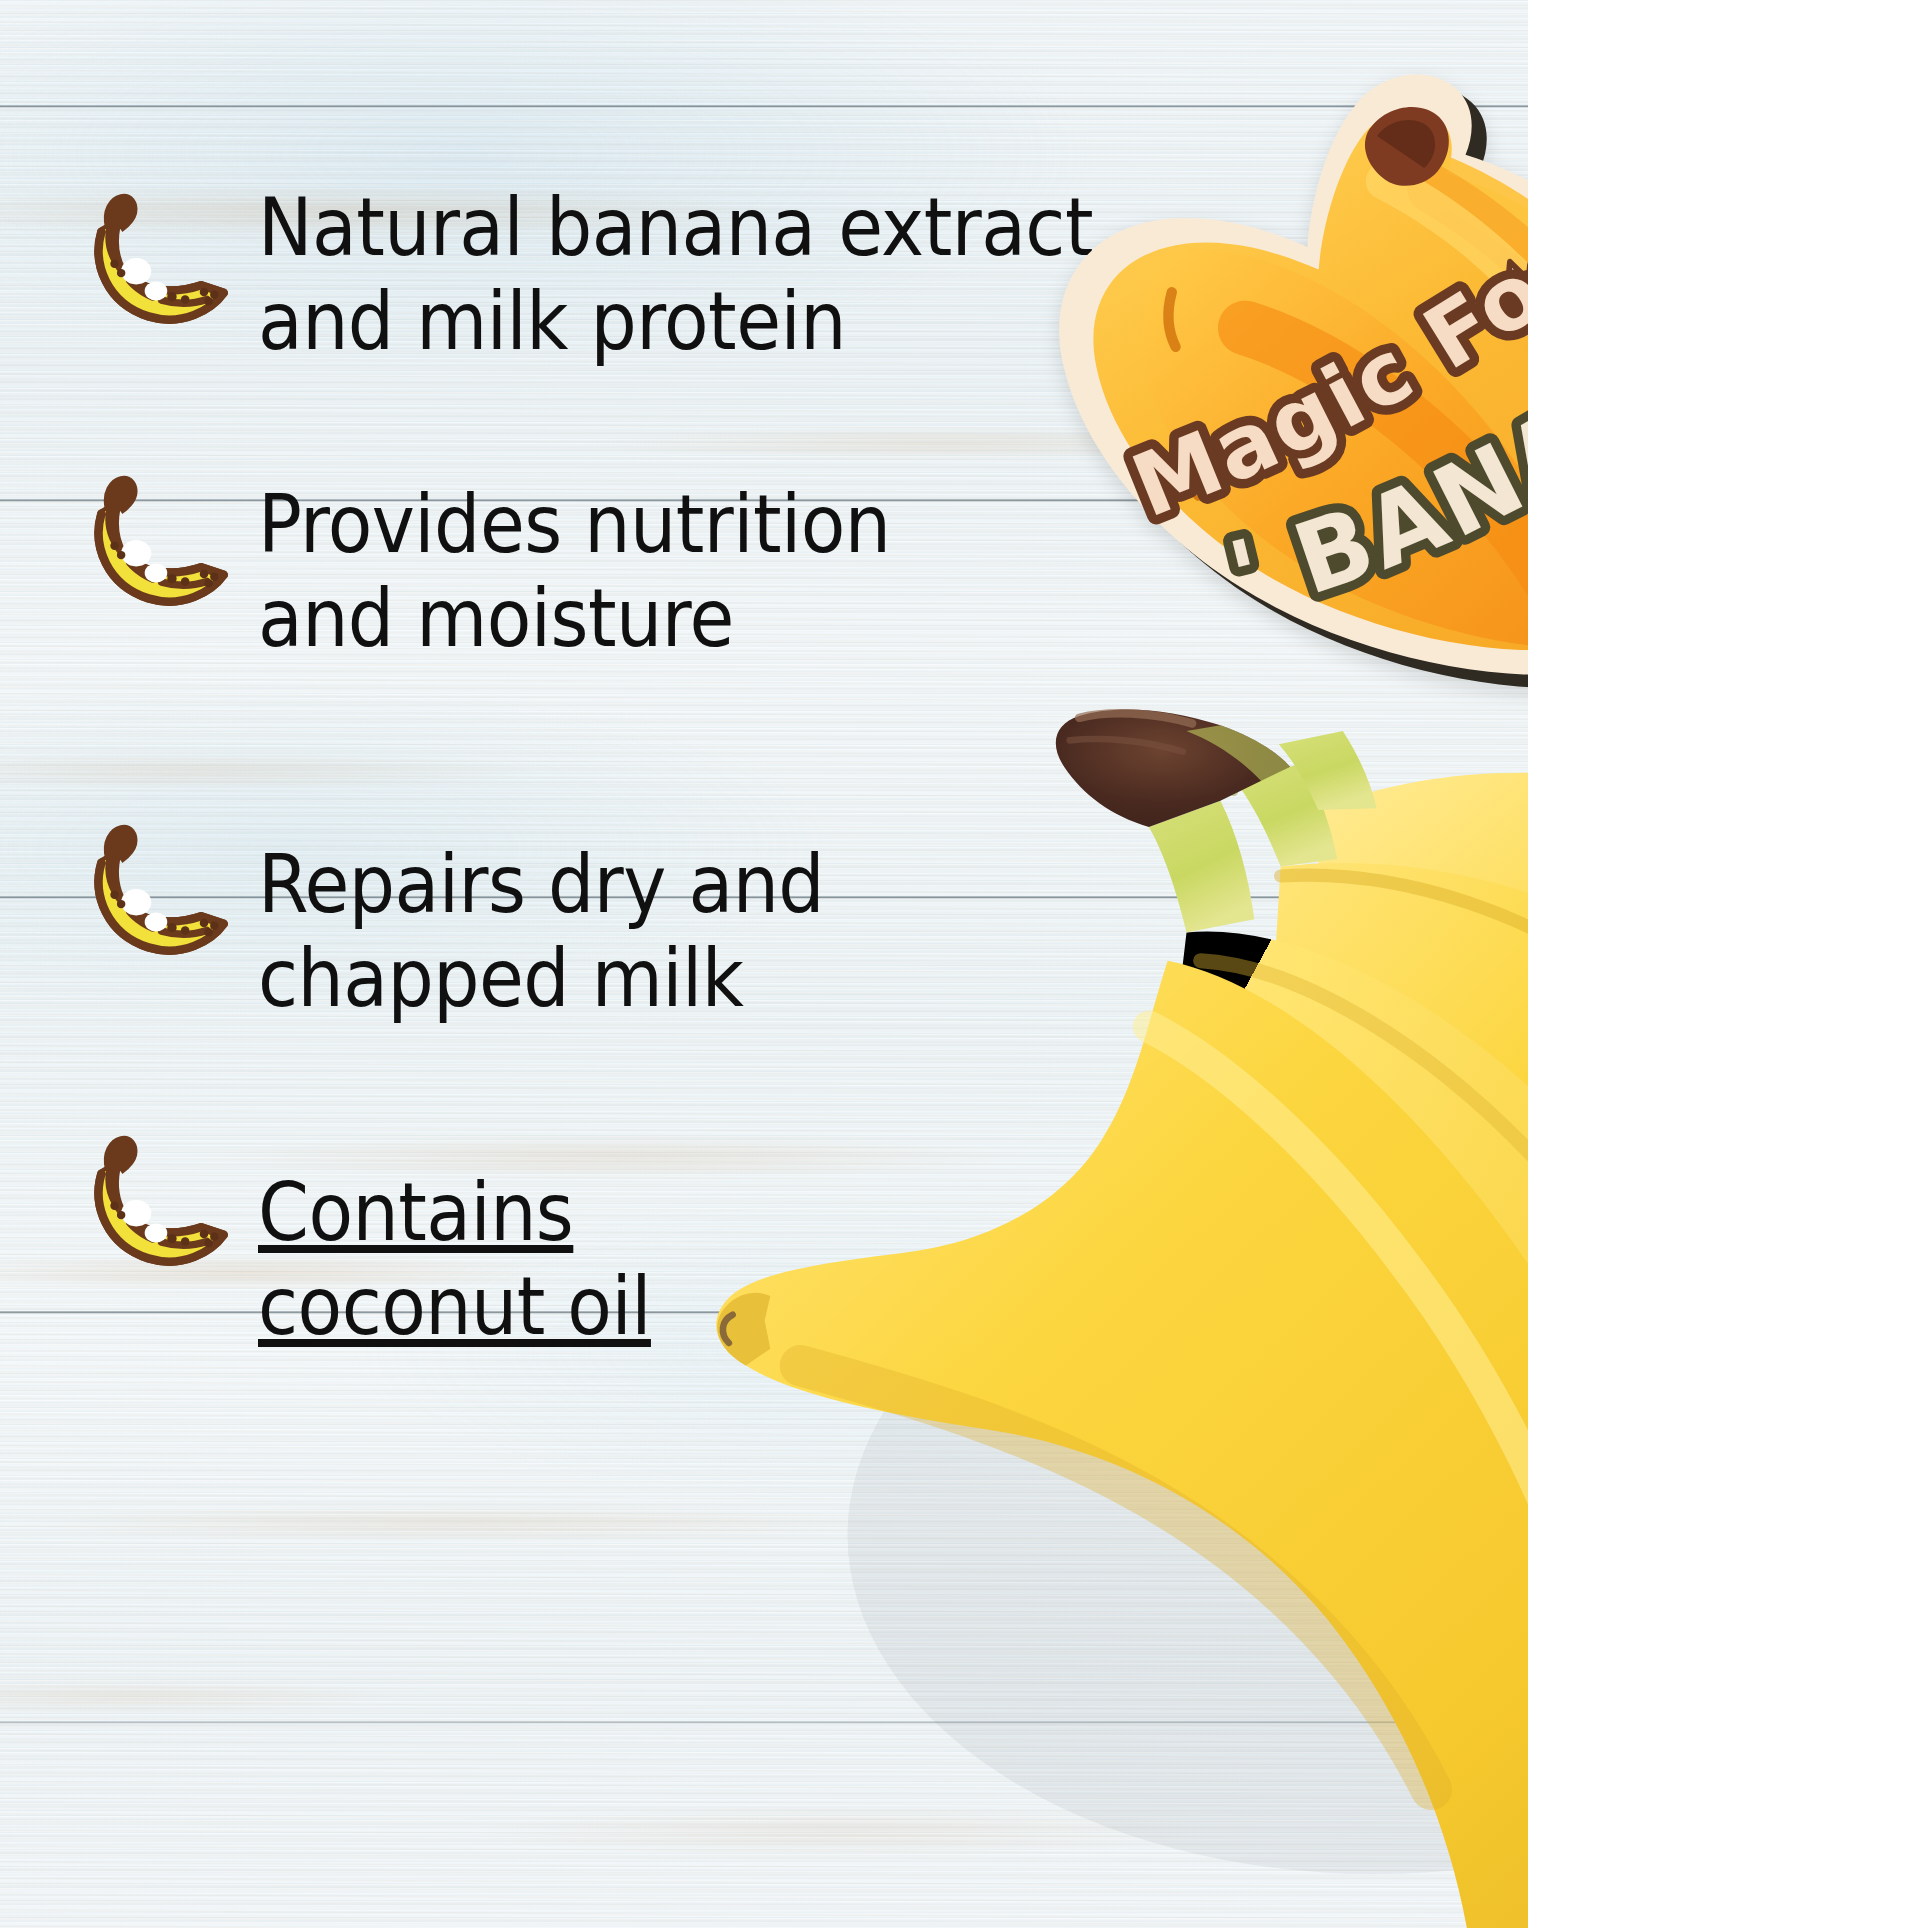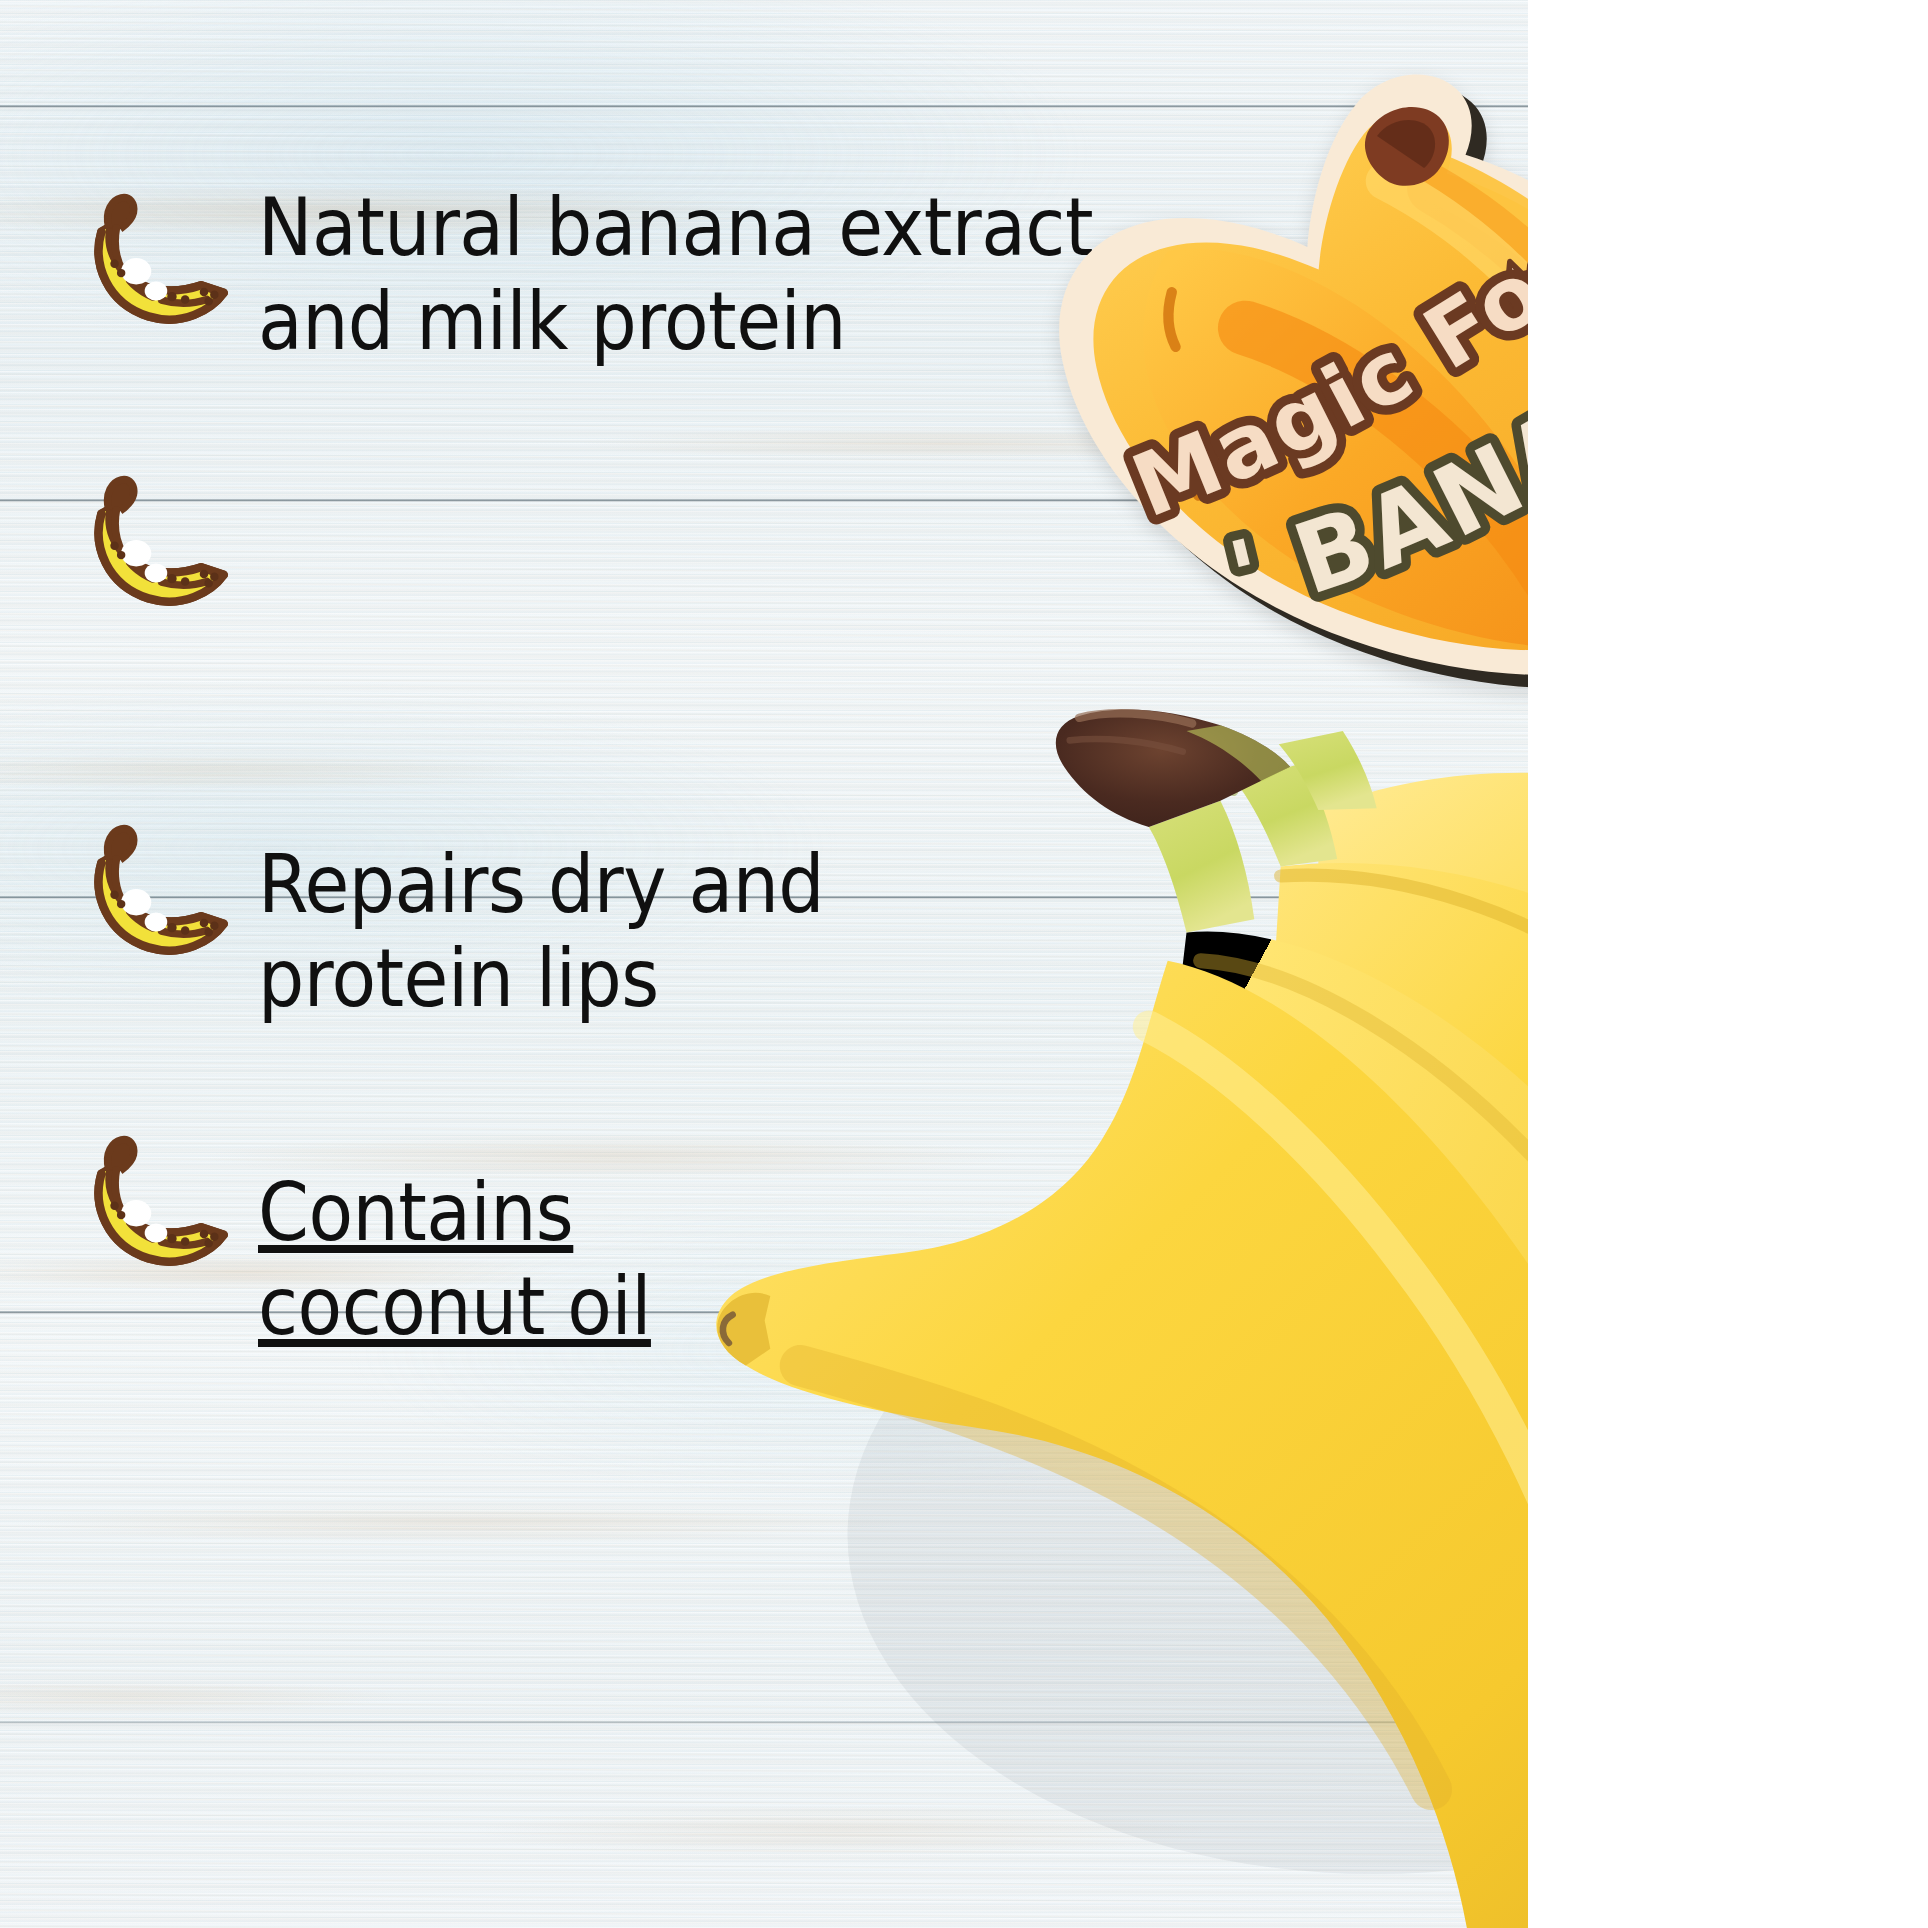--- a/index.html
+++ b/index.html
@@ -168,20 +168,22 @@
           <ellipse cx="104" cy="119" rx="12" ry="10" fill="#ffffff"></ellipse>
           <circle cx="60" cy="90" r="4.5" fill="#5c3118"></circle>
             <circle cx="67" cy="100" r="4.5" fill="#5c3118"></circle>
           <circle cx="121" cy="125" r="5" fill="#5c3118"></circle>
             <circle cx="135" cy="128" r="4.5" fill="#5c3118"></circle>
           <circle cx="155" cy="120" r="4.5" fill="#5c3118"></circle>
             <circle cx="166" cy="123" r="4.5" fill="#5c3118"></circle>
           <circle cx="160" cy="130" r="4.5" fill="#5c3118"></circle>
         </svg>
       </span>
+      <span class="row-text">Provides nutrition
+and moisture</span>
     </div>
 
     <div class="row row-2">
       <span class="bullet-icon">
         <svg viewBox="0 0 190 170" xmlns="http://www.w3.org/2000/svg">
           <g fill="none" stroke="#6b3a1c" stroke-width="9" stroke-linecap="round" stroke-linejoin="round">
             <path d="M46 56 C36 90 52 132 96 146 C132 157 163 139 176 121 L152 113 C120 124 86 118 70 99 C56 83 52 68 56 50 Z" fill="#f2cf3e"></path>
             <path d="M56 50 C52 68 56 83 70 99 C86 118 120 124 152 113 L176 121 C163 139 132 157 96 146 C52 132 36 90 46 56" fill="#f2e13a"></path>
           </g>
           <path d="M54 52 C49 34 58 22 67 20 C76 18 82 26 80 36 C78 45 70 50 66 53" fill="#6b3a1c" stroke="#6b3a1c" stroke-width="8" stroke-linejoin="round"></path>
@@ -191,21 +193,21 @@
           <circle cx="60" cy="90" r="4.5" fill="#5c3118"></circle>
             <circle cx="67" cy="100" r="4.5" fill="#5c3118"></circle>
           <circle cx="121" cy="125" r="5" fill="#5c3118"></circle>
             <circle cx="135" cy="128" r="4.5" fill="#5c3118"></circle>
           <circle cx="155" cy="120" r="4.5" fill="#5c3118"></circle>
             <circle cx="166" cy="123" r="4.5" fill="#5c3118"></circle>
           <circle cx="160" cy="130" r="4.5" fill="#5c3118"></circle>
         </svg>
       </span>
       <span class="row-text">Repairs dry and
-protein lips</span>
+chapped milk</span>
     </div>
 
     <div class="row row-3">
       <span class="bullet-icon">
         <svg viewBox="0 0 190 170" xmlns="http://www.w3.org/2000/svg">
           <g fill="none" stroke="#6b3a1c" stroke-width="9" stroke-linecap="round" stroke-linejoin="round">
             <path d="M46 56 C36 90 52 132 96 146 C132 157 163 139 176 121 L152 113 C120 124 86 118 70 99 C56 83 52 68 56 50 Z" fill="#f2cf3e"></path>
             <path d="M56 50 C52 68 56 83 70 99 C86 118 120 124 152 113 L176 121 C163 139 132 157 96 146 C52 132 36 90 46 56" fill="#f2e13a"></path>
           </g>
           <path d="M54 52 C49 34 58 22 67 20 C76 18 82 26 80 36 C78 45 70 50 66 53" fill="#6b3a1c" stroke="#6b3a1c" stroke-width="8" stroke-linejoin="round"></path>

